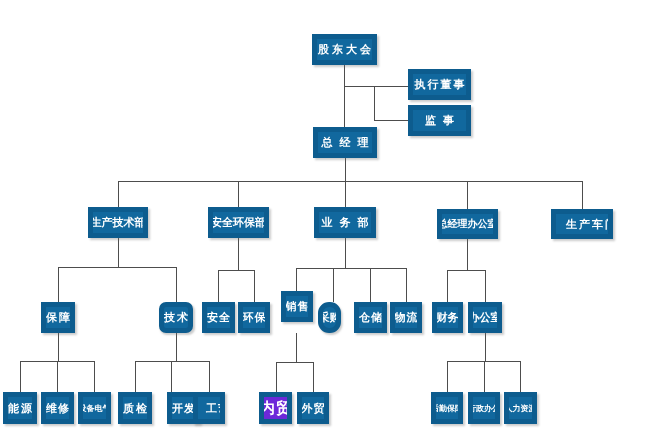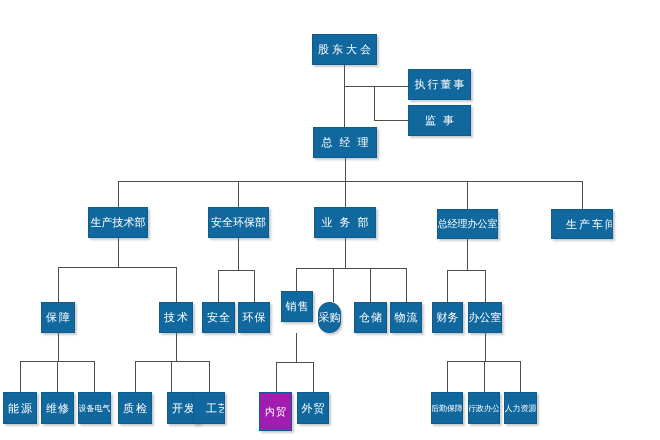--- a/index.html
+++ b/index.html
@@ -9,24 +9,24 @@
     background:#ffffff;
     font-family:"Liberation Sans","DejaVu Sans",sans-serif;
     overflow:hidden;
   }
   .layer{position:absolute;left:0;top:0;width:100%;height:100%;}
   .node{
     position:absolute;
     box-sizing:border-box;
     display:flex;align-items:center;justify-content:center;
     background:#11689E;
-    border:1px solid #0f172a;
+    border:5px solid #0f172a;
     box-shadow:1.5px 2px 2px rgba(110,110,110,0.35);
     color:#ffffff;
-    font-weight:normal;
+    font-weight:bold;
     text-align:center;
     white-space:nowrap;
     overflow:hidden;
   }
   .line{position:absolute;background:#4d4d4d;}
 </style>
 </head>
 <body>
 
 <div class="canvas">
@@ -83,34 +83,34 @@
       <div class="node" style="left: 312px; top: 34px; width: 65px; height: 31px; font-size: 11px; letter-spacing: 3px; padding-left: 3px; background: rgb(17, 104, 158); border-color: rgb(13, 92, 142); color: rgb(255, 255, 255);">股东大会</div>
       <div class="node" style="left: 408px; top: 69px; width: 63px; height: 31px; font-size: 11px; letter-spacing: 2px; padding-left: 2px; background: rgb(17, 104, 158); border-color: rgb(13, 92, 142); color: rgb(255, 255, 255);">执行董事</div>
       <div class="node" style="left: 408px; top: 105px; width: 63px; height: 31px; font-size: 11px; letter-spacing: 7px; padding-left: 7px; background: rgb(17, 104, 158); border-color: rgb(13, 92, 142); color: rgb(255, 255, 255);">监事</div>
       <div class="node" style="left: 313px; top: 127px; width: 64px; height: 31px; font-size: 11px; letter-spacing: 7px; padding-left: 7px; background: rgb(17, 104, 158); border-color: rgb(13, 92, 142); color: rgb(255, 255, 255);">总经理</div>
       <div class="node" style="left: 88px; top: 207px; width: 60px; height: 31px; font-size: 11px; letter-spacing: 0px; padding-left: 0px; background: rgb(17, 104, 158); border-color: rgb(13, 92, 142); color: rgb(255, 255, 255);">生产技术部</div>
       <div class="node" style="left: 208px; top: 207px; width: 61px; height: 31px; font-size: 11px; letter-spacing: 0px; padding-left: 0px; background: rgb(17, 104, 158); border-color: rgb(13, 92, 142); color: rgb(255, 255, 255);">安全环保部</div>
       <div class="node" style="left: 314px; top: 207px; width: 62px; height: 31px; font-size: 11px; letter-spacing: 7px; padding-left: 7px; background: rgb(17, 104, 158); border-color: rgb(13, 92, 142); color: rgb(255, 255, 255);">业务部</div>
       <div class="node" style="left: 437px; top: 209px; width: 61px; height: 30px; font-size: 10px; letter-spacing: 0px; padding-left: 0px; background: rgb(17, 104, 158); border-color: rgb(13, 92, 142); color: rgb(255, 255, 255);">总经理办公室</div>
       <div class="node" style="left: 551px; top: 209px; width: 62px; height: 30px; font-size: 11px; letter-spacing: 2px; padding-left: 20px; background: rgb(17, 104, 158); border-color: rgb(13, 92, 142); color: rgb(255, 255, 255);">生产车间</div>
       <div class="node" style="left: 41px; top: 302px; width: 34px; height: 31px; font-size: 11px; letter-spacing: 2px; padding-left: 2px; background: rgb(17, 104, 158); border-color: rgb(13, 92, 142); color: rgb(255, 255, 255);">保障</div>
-      <div class="node" style="left: 159px; top: 302px; width: 34px; height: 31px; font-size: 11px; letter-spacing: 2px; padding-left: 2px; background: rgb(17, 104, 158); border-color: rgb(13, 92, 142); color: rgb(255, 255, 255);">技术</div>
+      <div class="node" style="left: 159px; top: 302px; width: 34px; height: 31px; font-size: 11px; letter-spacing: 2px; padding-left: 2px; background: rgb(17, 104, 158); border-color: rgb(13, 92, 142); color: rgb(255, 255, 255); border-radius: 7px;">技术</div>
       <div class="node" style="left: 202px; top: 302px; width: 33px; height: 31px; font-size: 11px; letter-spacing: 1px; padding-left: 1px; background: rgb(17, 104, 158); border-color: rgb(13, 92, 142); color: rgb(255, 255, 255);">安全</div>
       <div class="node" style="left: 238px; top: 302px; width: 32px; height: 31px; font-size: 11px; letter-spacing: 1px; padding-left: 1px; background: rgb(17, 104, 158); border-color: rgb(13, 92, 142); color: rgb(255, 255, 255);">环保</div>
       <div class="node" style="left: 281px; top: 291px; width: 32px; height: 31px; font-size: 11px; letter-spacing: 1px; padding-left: 1px; background: rgb(17, 104, 158); border-color: rgb(13, 92, 142); color: rgb(255, 255, 255);">销售</div>
       <div class="node" style="left: 318px; top: 302px; width: 23px; height: 31px; font-size: 11px; letter-spacing: 0px; padding-left: 0px; background: rgb(17, 104, 158); border-color: rgb(13, 92, 142); color: rgb(255, 255, 255); border-radius: 11px;">采购</div>
       <div class="node" style="left: 354px; top: 302px; width: 33px; height: 31px; font-size: 11px; letter-spacing: 1px; padding-left: 1px; background: rgb(17, 104, 158); border-color: rgb(13, 92, 142); color: rgb(255, 255, 255);">仓储</div>
       <div class="node" style="left: 390px; top: 302px; width: 32px; height: 31px; font-size: 11px; letter-spacing: 1px; padding-left: 1px; background: rgb(17, 104, 158); border-color: rgb(13, 92, 142); color: rgb(255, 255, 255);">物流</div>
       <div class="node" style="left: 432px; top: 302px; width: 31px; height: 31px; font-size: 11px; letter-spacing: 0px; padding-left: 0px; background: rgb(17, 104, 158); border-color: rgb(13, 92, 142); color: rgb(255, 255, 255);">财务</div>
       <div class="node" style="left: 468px; top: 302px; width: 34px; height: 31px; font-size: 11px; letter-spacing: 0px; padding-left: 0px; background: rgb(17, 104, 158); border-color: rgb(13, 92, 142); color: rgb(255, 255, 255);">办公室</div>
       <div class="node" style="left: 3px; top: 392px; width: 34px; height: 32px; font-size: 11px; letter-spacing: 2px; padding-left: 2px; background: rgb(17, 104, 158); border-color: rgb(13, 92, 142); color: rgb(255, 255, 255);">能源</div>
       <div class="node" style="left: 41px; top: 392px; width: 33px; height: 32px; font-size: 11px; letter-spacing: 1px; padding-left: 1px; background: rgb(17, 104, 158); border-color: rgb(13, 92, 142); color: rgb(255, 255, 255);">维修</div>
       <div class="node" style="left: 78px; top: 392px; width: 33px; height: 32px; font-size: 8px; letter-spacing: 0px; padding-left: 0px; background: rgb(17, 104, 158); border-color: rgb(13, 92, 142); color: rgb(255, 255, 255);">设备电气</div>
       <div class="node" style="left: 118px; top: 392px; width: 34px; height: 32px; font-size: 11px; letter-spacing: 2px; padding-left: 2px; background: rgb(17, 104, 158); border-color: rgb(13, 92, 142); color: rgb(255, 255, 255);">质检</div>
       <div class="node" style="left: 155px; top: 392px; width: 33px; height: 32px; font-size: 11px; letter-spacing: 1px; padding-left: 1px; background: rgb(17, 104, 158); border-color: rgb(13, 92, 142); color: rgb(255, 255, 255); margin-left: 12px;">开发</div>
       <div class="node" style="left: 193px; top: 392px; width: 32px; height: 32px; font-size: 11px; letter-spacing: 1px; padding-left: 18px; background: rgb(17, 104, 158); border-color: rgb(13, 92, 142); color: rgb(255, 255, 255);">工艺</div>
-      <div class="node" style="left: 259px; top: 392px; width: 33px; height: 39px; font-size: 10px; letter-spacing: 1px; padding-left: 1px; background: #a21caf; border-color: rgb(13, 92, 142); color: rgb(255, 255, 255);">内贸</div>
+      <div class="node" style="left: 259px; top: 392px; width: 33px; height: 32px; font-size: 15px; letter-spacing: 1px; padding-left: 1px; background: #6d28d9; border-color: rgb(13, 92, 142); color: rgb(255, 255, 255);">内贸</div>
       <div class="node" style="left: 297px; top: 392px; width: 32px; height: 32px; font-size: 11px; letter-spacing: 1px; padding-left: 1px; background: rgb(17, 104, 158); border-color: rgb(13, 92, 142); color: rgb(255, 255, 255);">外贸</div>
       <div class="node" style="left: 431px; top: 392px; width: 32px; height: 32px; font-size: 8px; letter-spacing: 0px; padding-left: 0px; background: rgb(17, 104, 158); border-color: rgb(13, 92, 142); color: rgb(255, 255, 255);">后勤保障</div>
       <div class="node" style="left: 468px; top: 392px; width: 32px; height: 32px; font-size: 8px; letter-spacing: 0px; padding-left: 0px; background: rgb(17, 104, 158); border-color: rgb(13, 92, 142); color: rgb(255, 255, 255);">行政办公</div>
       <div class="node" style="left: 504px; top: 392px; width: 33px; height: 32px; font-size: 8px; letter-spacing: 0px; padding-left: 0px; background: rgb(17, 104, 158); border-color: rgb(13, 92, 142); color: rgb(255, 255, 255);">人力资源</div>
     </div>
 </div>
 
 </body></html>

